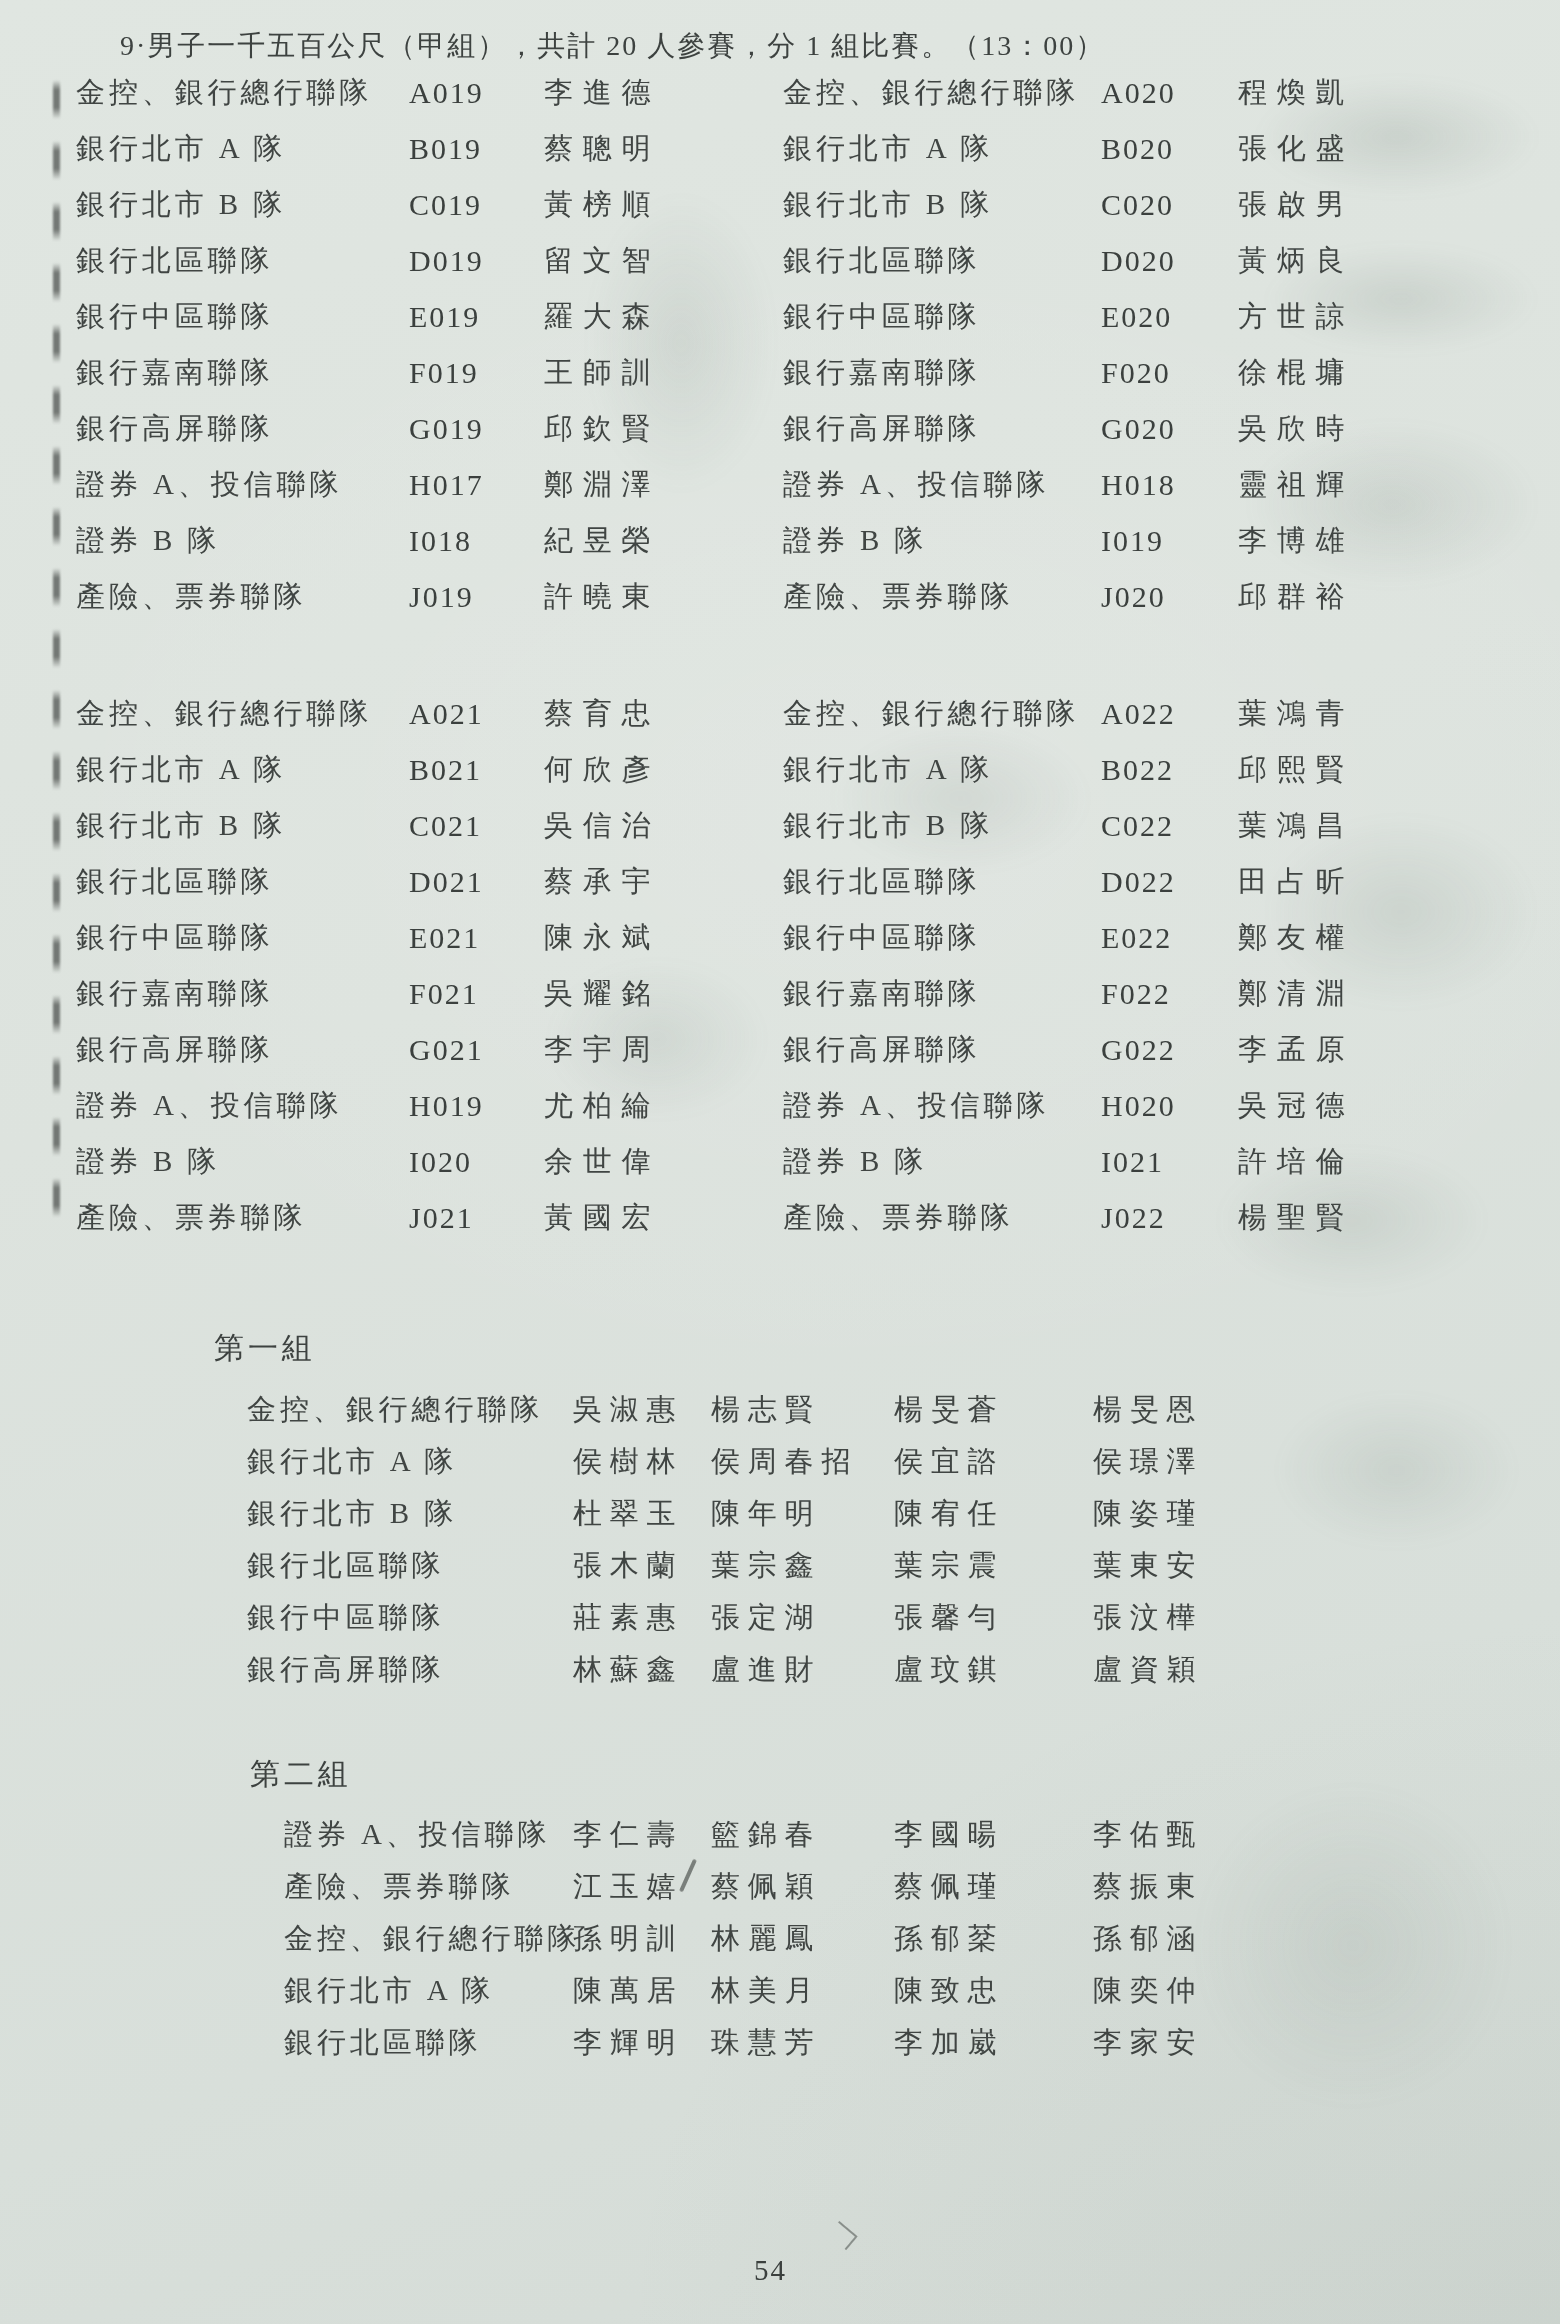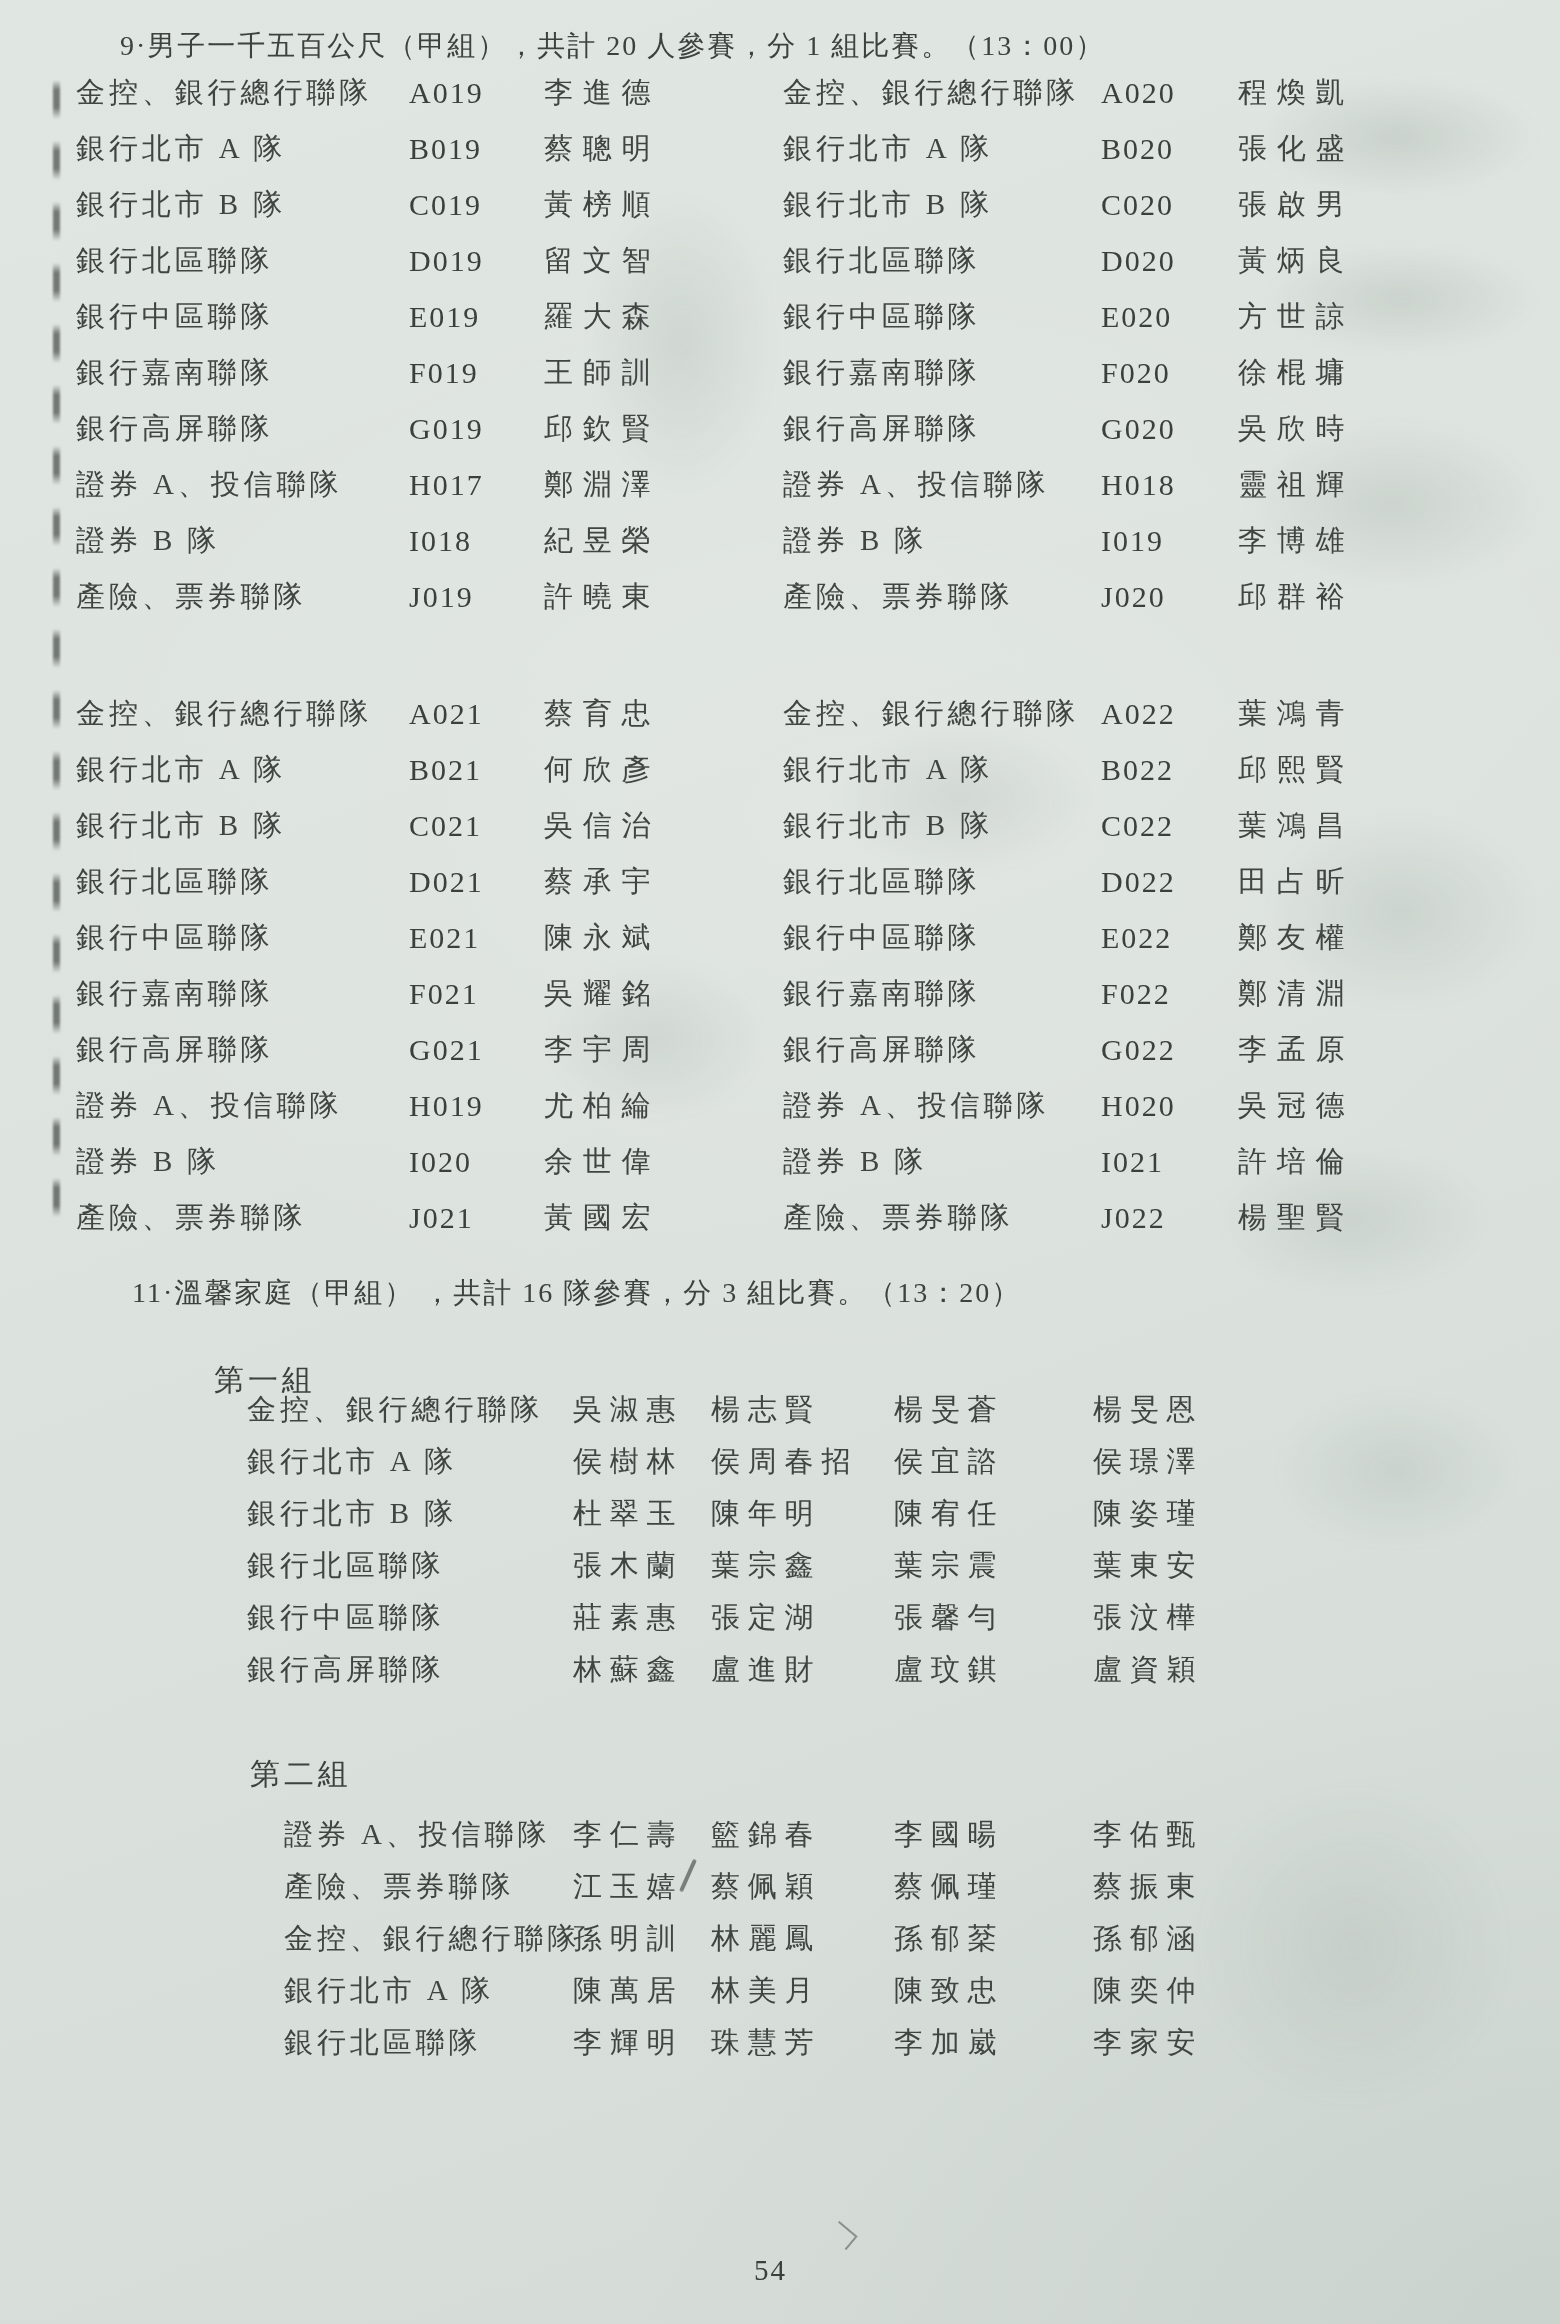--- a/index.html
+++ b/index.html
@@ -267,23 +267,22 @@
       <div class="row">
         <span class="c-team">產險、票券聯隊</span>
         <span class="c-id">J021</span>
         <span class="c-name">黃國宏</span>
         <span class="c-team">產險、票券聯隊</span>
         <span class="c-id">J022</span>
         <span class="c-name">楊聖賢</span>
       </div>
     </div>
 
-  <h2 class="title" style="left:132px;top:1274px;">11·溫馨家庭（甲組） ，共計 16 隊參賽，分 3 組比賽。（13：20）</h2>
-
-  <div class="group-label" style="left:214px;top:1328px;margin-top:32px;">第一組</div>
+
+  <div class="group-label" style="left:214px;top:1328px;">第一組</div>
   <div class="grows g1rows" style="top:1380px;">
       <div class="grow">
         <span class="c-team">金控、銀行總行聯隊</span>
         <span class="member m0">吳淑惠</span>
         <span class="member m1">楊志賢</span>
         <span class="member m2">楊旻蒼</span>
         <span class="member m3">楊旻恩</span>
       </div>
       <div class="grow">
         <span class="c-team">銀行北市 A 隊</span>

